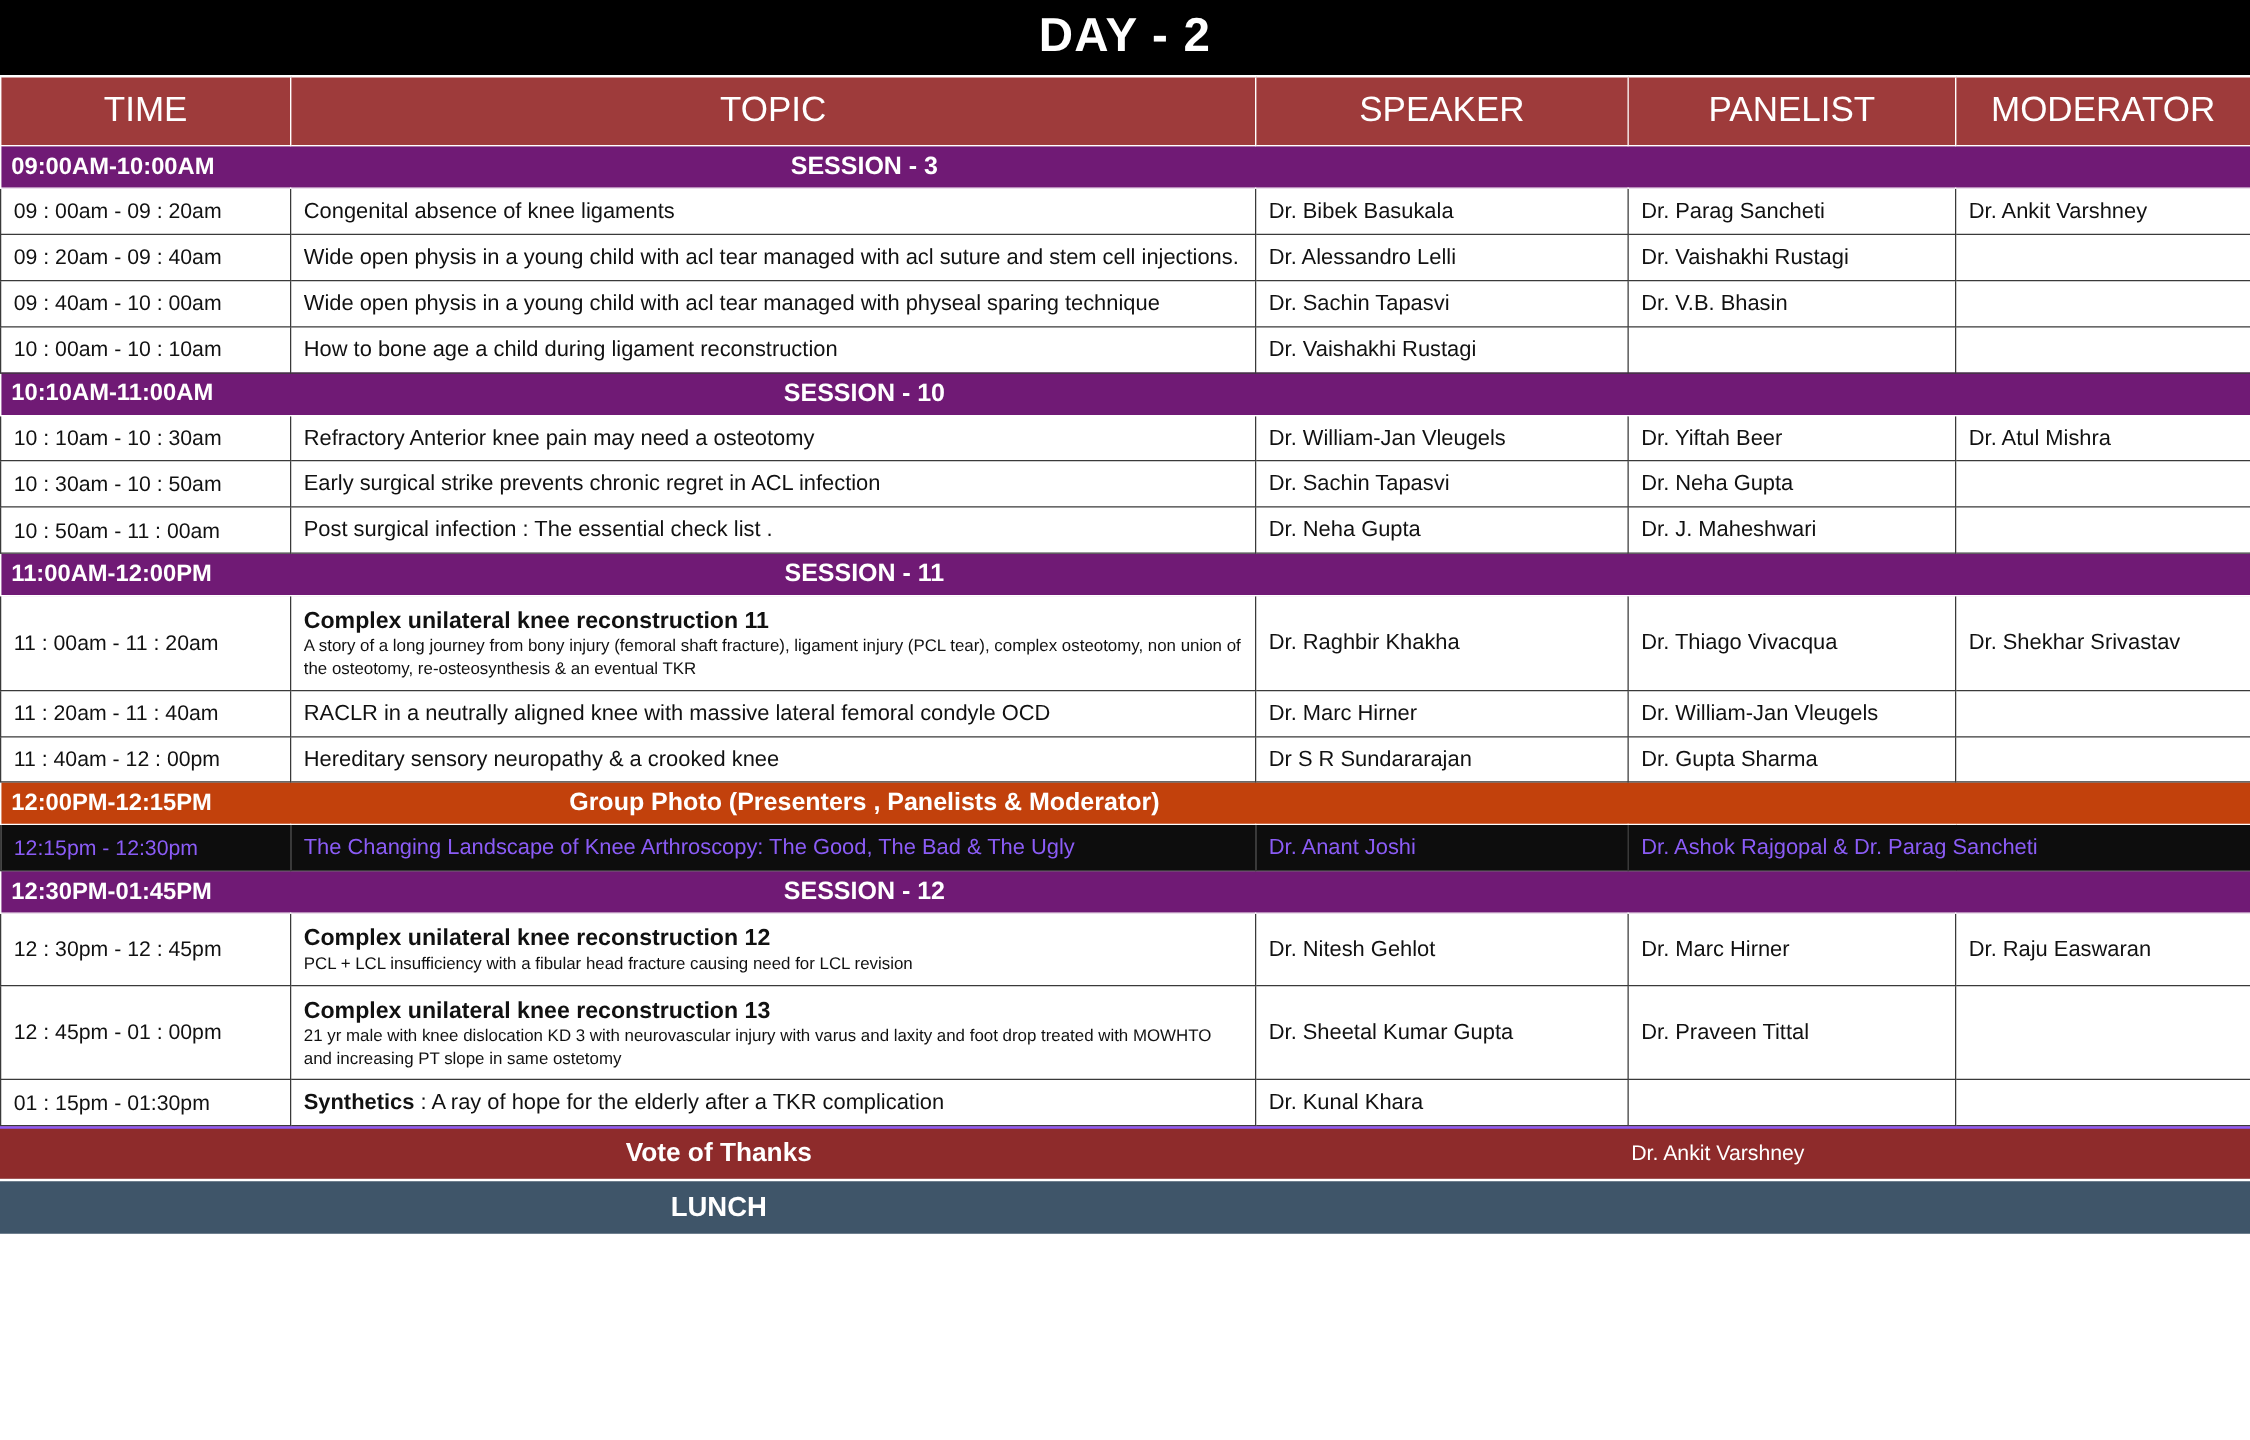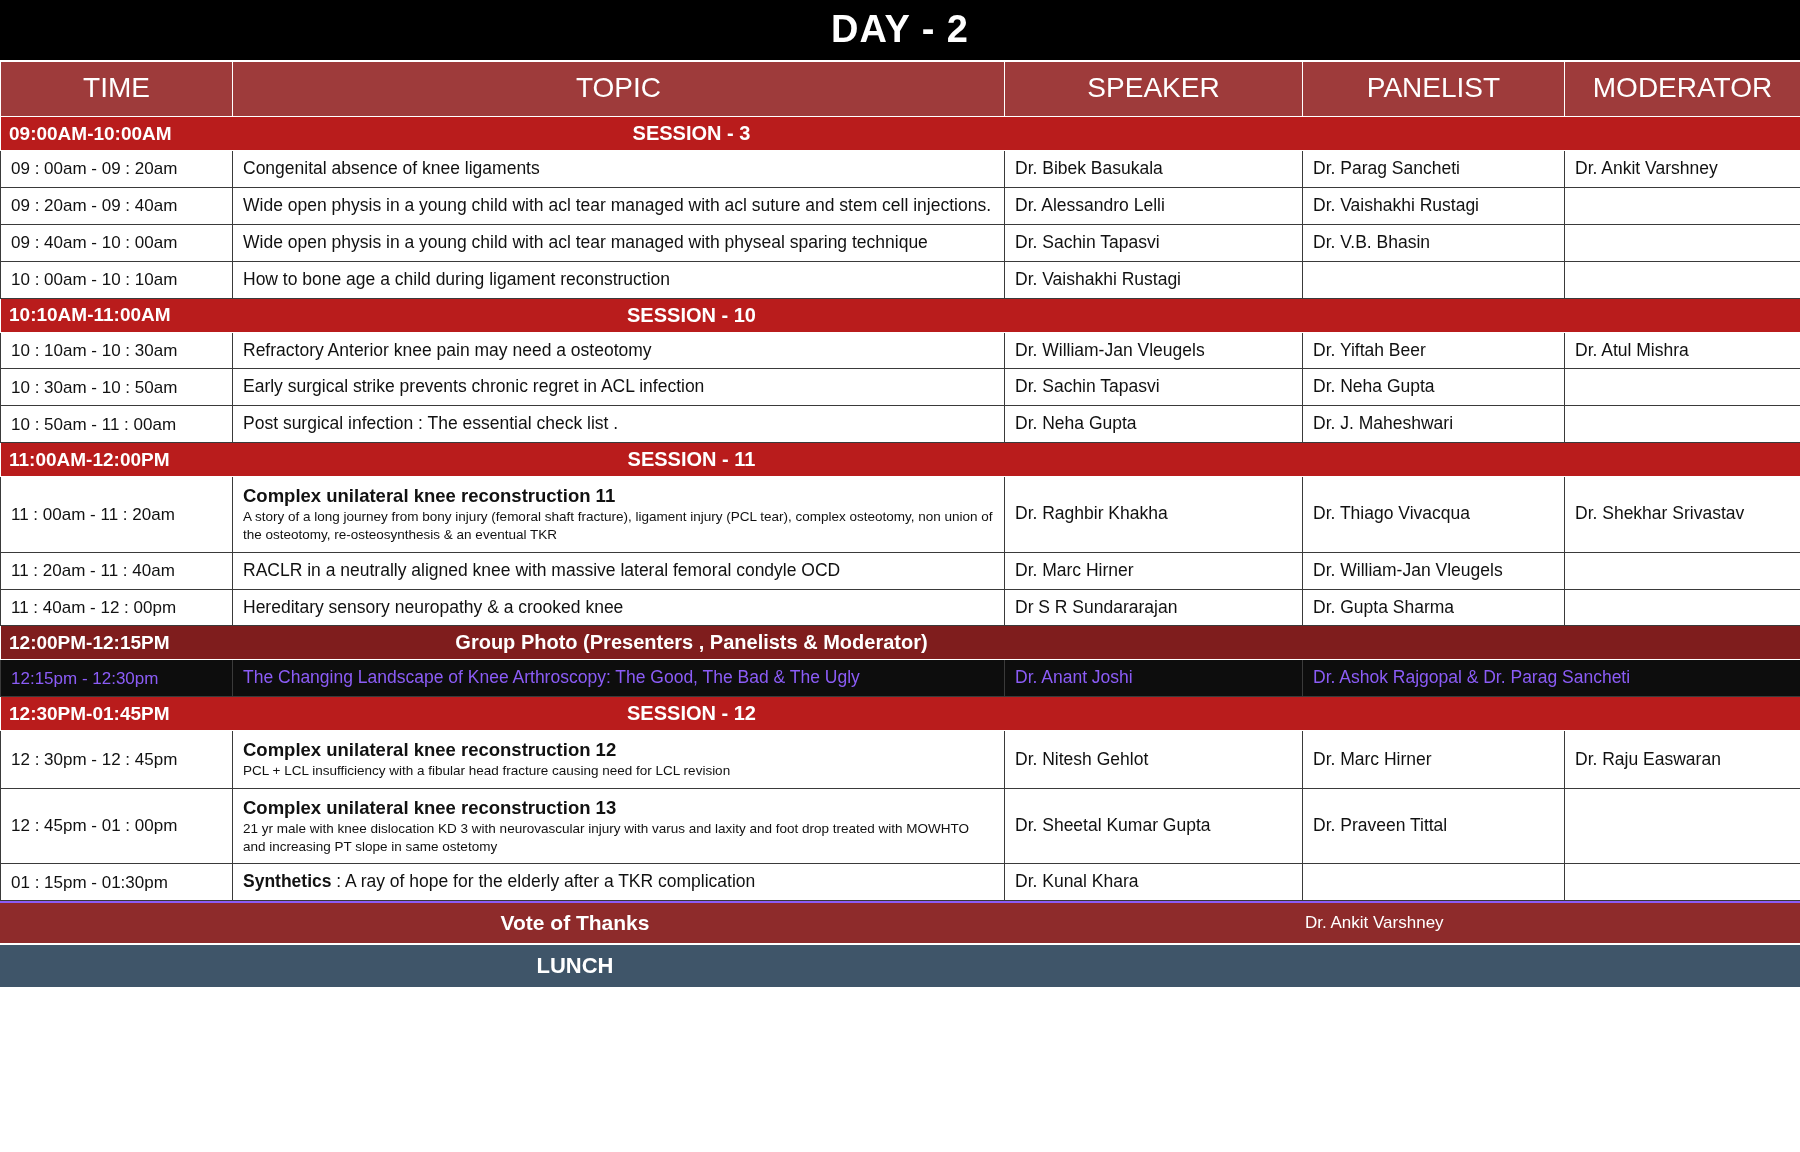--- a/index.html
+++ b/index.html
@@ -59,21 +59,21 @@
   td.time {
     font-size: 17px;
     padding-left: 10px;
     white-space: nowrap;
   }
   td.topic { font-size: 17.5px; }
   td.spk, td.pan, td.mod { font-size: 17.5px; }
 
   
   tr.session td {
-    background: #b91c1c;
+    background: #701a75;
     color: #ffffff;
     border: 1px solid #ffffff;
     padding: 0;
   }
   .session-inner {
     display: flex;
     align-items: center;
     height: 33px;
   }
   .session-time {
@@ -87,21 +87,21 @@
   .session-name {
     flex: 1 1 auto;
     text-align: center;
     font-size: 20px;
     font-weight: bold;
     color: #ffffff;
     padding-right: 650px;
   }
   
   tr.groupphoto td {
-    background: #7f1d1d;
+    background: #c2410c;
     color: #ffffff;
     border: 1px solid #ffffff;
     padding: 0;
   }
   tr.groupphoto .session-name { padding-right: 650px; }
 
   
   tr.blackrow td {
     background: #0d0d0d;
     color: #8b5cf6;

